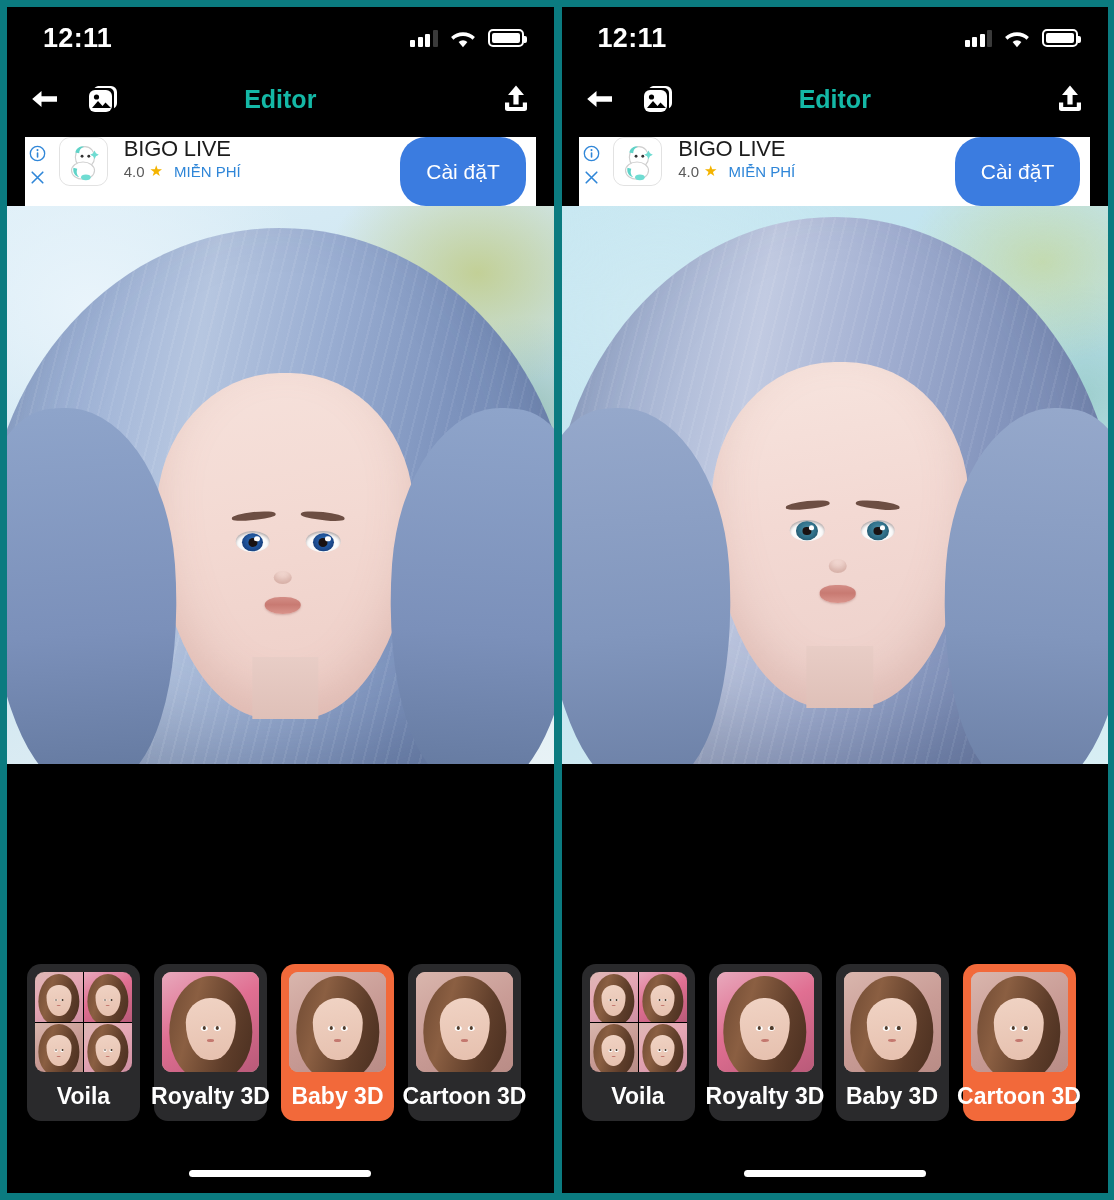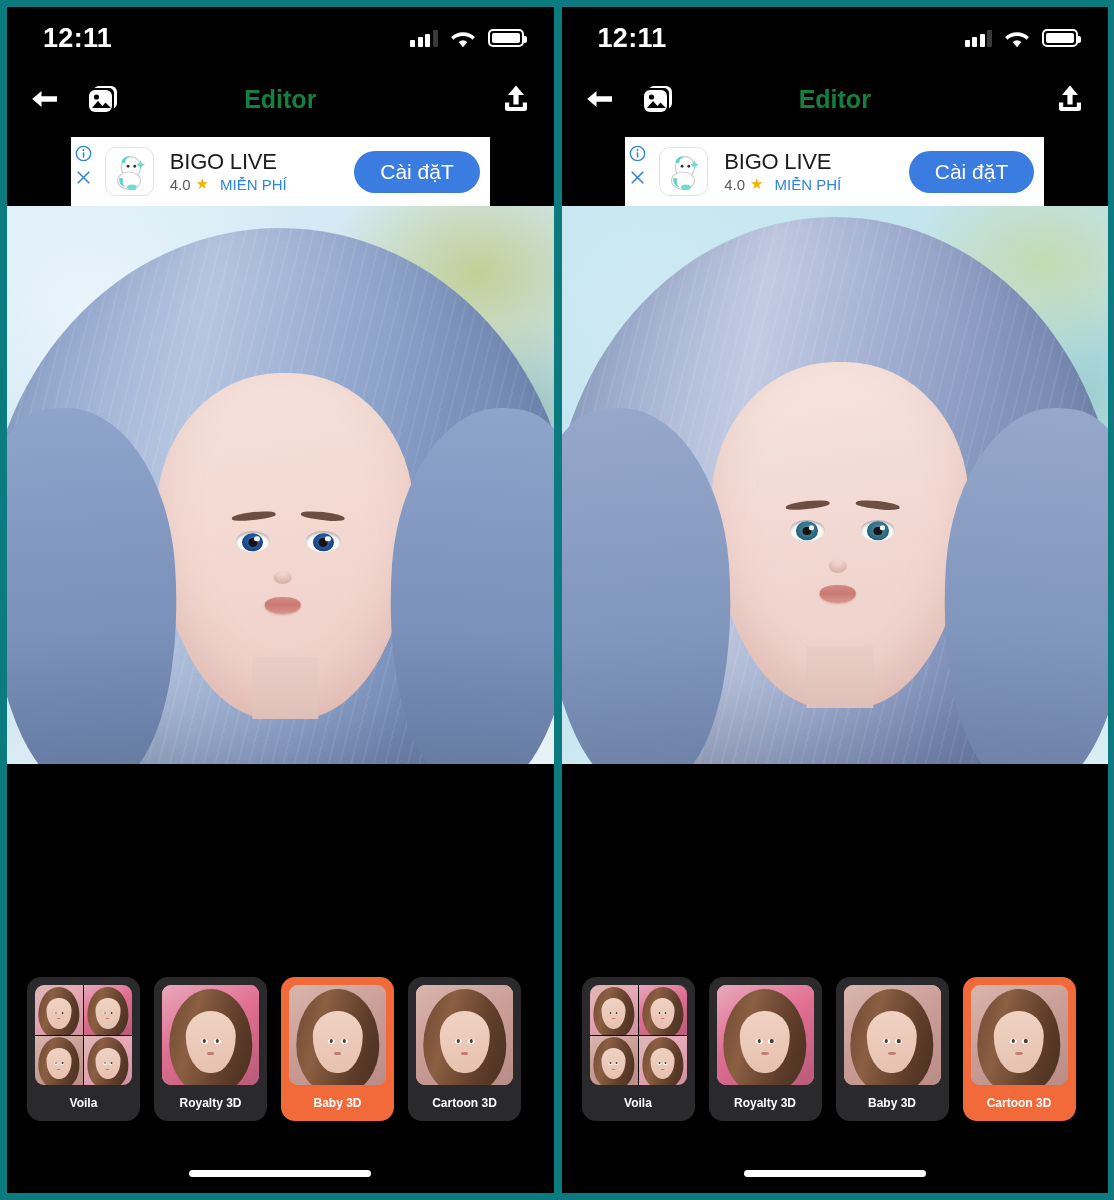--- a/index.html
+++ b/index.html
@@ -64,21 +64,21 @@
   }
   .battery span { display: block; height: 100%; background: #fff; border-radius: 2px; }
 
   
   .navbar {
     height: 60px;
     flex: 0 0 60px;
     display: flex;
     align-items: center;
     padding: 0 24px 0 22px;
-    color: #15803d;
+    color: #14b8a6;
     position: relative;
     gap: 31px;
   }
   .nav-left { display: flex; align-items: center; gap: 28px; }
   .nav-title {
     position: absolute;
     left: 0; right: 0;
     text-align: center;
     font-size: 25px;
     font-weight: 700;
@@ -89,24 +89,23 @@
 
   
   .ad-wrap {
     flex: 0 0 auto;
     display: flex;
     justify-content: center;
     padding-top: 8px;
   }
   .ad {
     position: relative;
-    width: 419px; height: 69px;
+    width: 511px; height: 69px;
     background: #fff;
     display: flex;
-    align-items: center;
     padding-left: 34px;
   }
   .ad-badges {
     position: absolute;
     left: 4px; top: 8px;
     display: flex; flex-direction: column;
     align-items: center; gap: 3px;
     color: #2f86d8;
   }
   .ad-thumb {
@@ -311,21 +310,21 @@
   }
   .card.selected { background: #f2693a; }
   .card-thumb {
     width: 97px; height: 100px;
     border-radius: 9px;
     overflow: hidden;
     position: relative;
     background: #c9a7a1;
   }
   .card-label {
-    font-size: 12px;
+    font-size: 23px;
     font-weight: 700;
     color: #fff;
     padding: 11px 0 11px;
     white-space: nowrap;
   }
   
   .mini { position: absolute; inset: 0; }
   .mini .mbg { position: absolute; inset: 0;
     background: linear-gradient(150deg,#dcb8b4 0%, #e6a8b6 40%, #cf8fa2 100%); }
   .mini.pink .mbg { background: linear-gradient(150deg,#e8a9bc 0%, #e06f92 45%, #b95a79 100%); }

